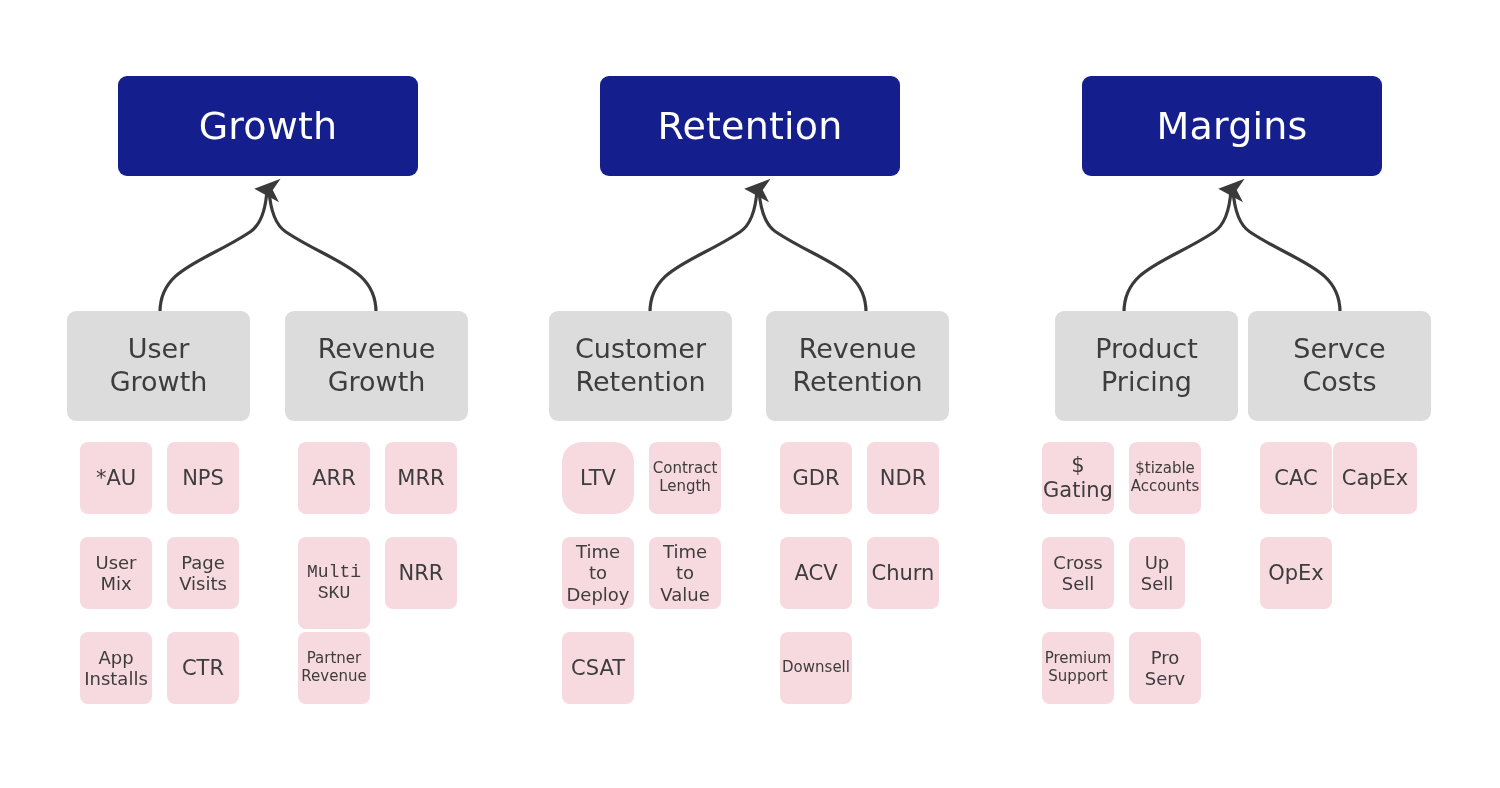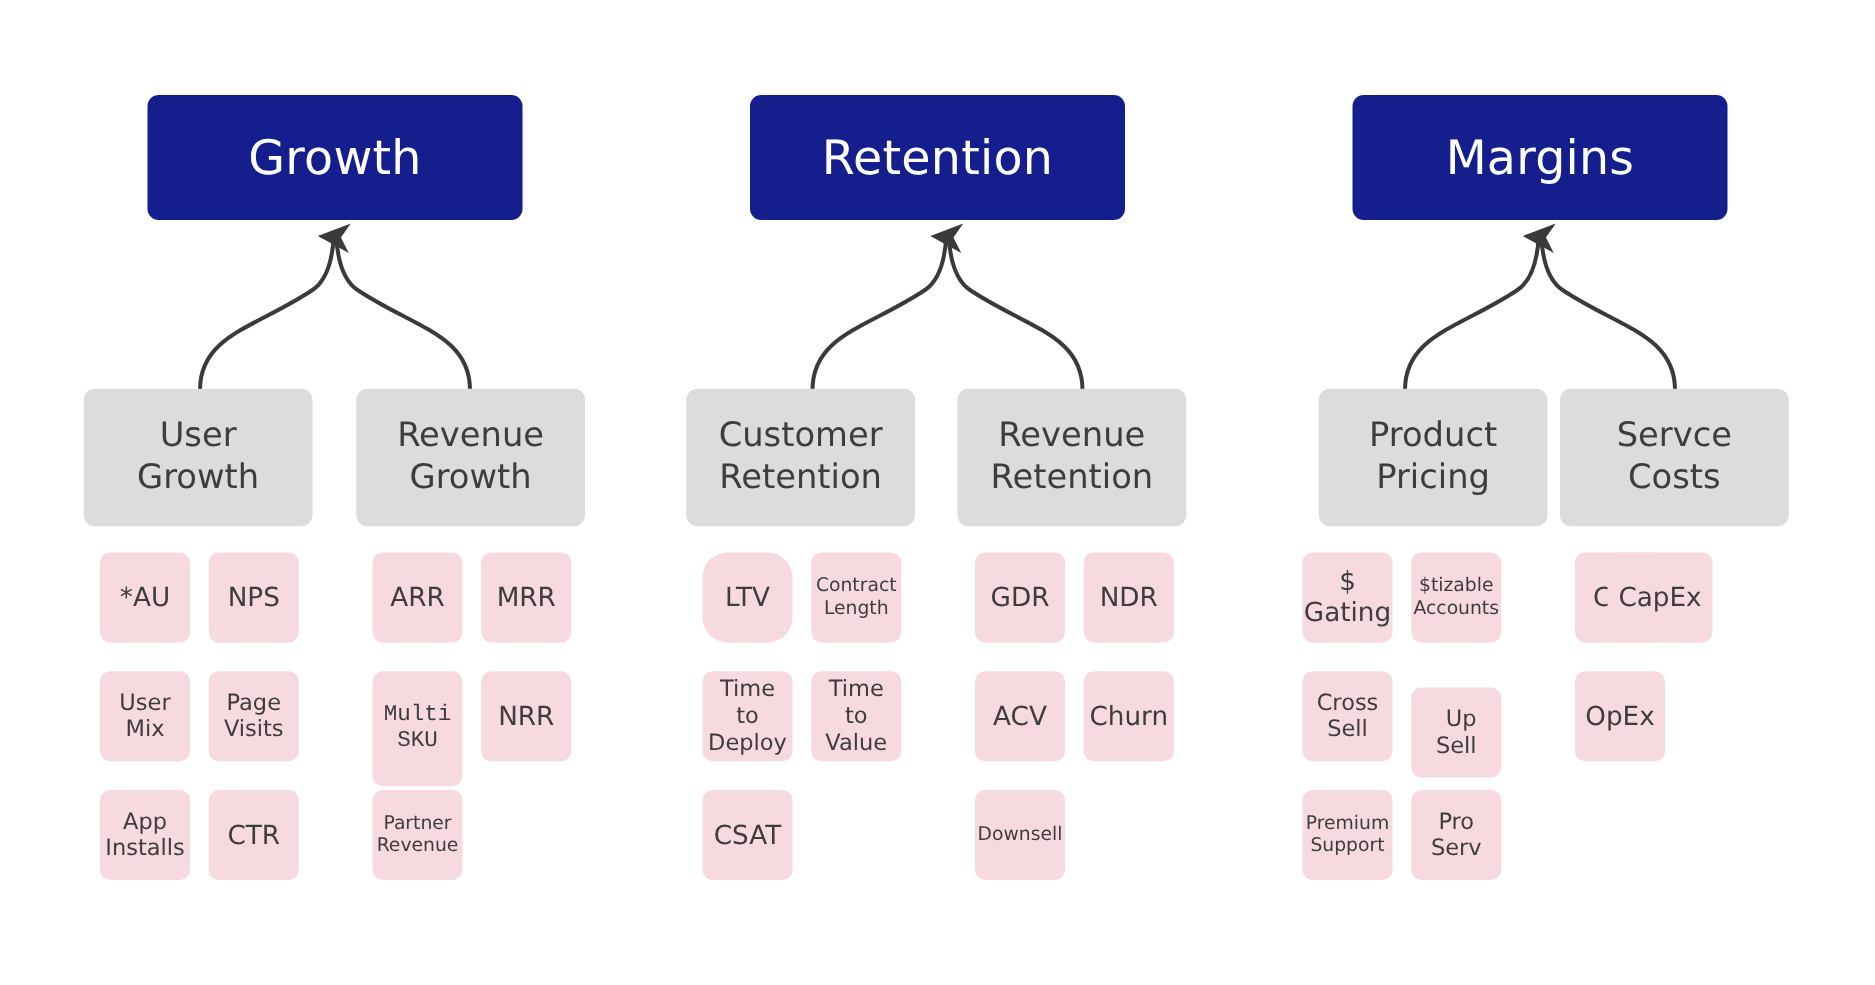--- a/index.html
+++ b/index.html
@@ -212,38 +212,38 @@
       <span>Accounts</span>
     </span>
   </div>
 
   <div class="leaf s-md" style="left:1042px;top:537px;width:72px;height:72px;">
     <span>
       <span>Cross</span><br>
       <span>Sell</span>
     </span>
   </div>
-  <div class="leaf s-md" style="left:1129px;top:550px;width:72px;height:72px;text-align:right;">
+  <div class="leaf s-md" style="left:1129px;top:537px;width:56px;height:72px;">
     <span>
       <span>Up</span><br>
       <span>Sell</span>
     </span>
   </div>
 
   <div class="leaf s-sm" style="left:1042px;top:632px;width:72px;height:72px;">
     <span>
       <span>Premium</span><br>
       <span>Support</span>
     </span>
   </div>
   <div class="leaf s-md" style="left:1129px;top:632px;width:72px;height:72px;">
     <span>
       <span>Pro</span><br>
       <span>Serv</span>
     </span>
   </div>
 
   <div class="leaf s-lg" style="left:1260px;top:442px;width:72px;height:72px;">CAC</div>
-  <div class="leaf s-lg" style="left:1286px;top:442px;width:84px;height:72px;">CapEx</div>
+  <div class="leaf s-lg" style="left:1333px;top:442px;width:84px;height:72px;">CapEx</div>
 
   <div class="leaf s-lg" style="left:1260px;top:537px;width:72px;height:72px;">OpEx</div>
 
 </div>
 
 </body></html>

